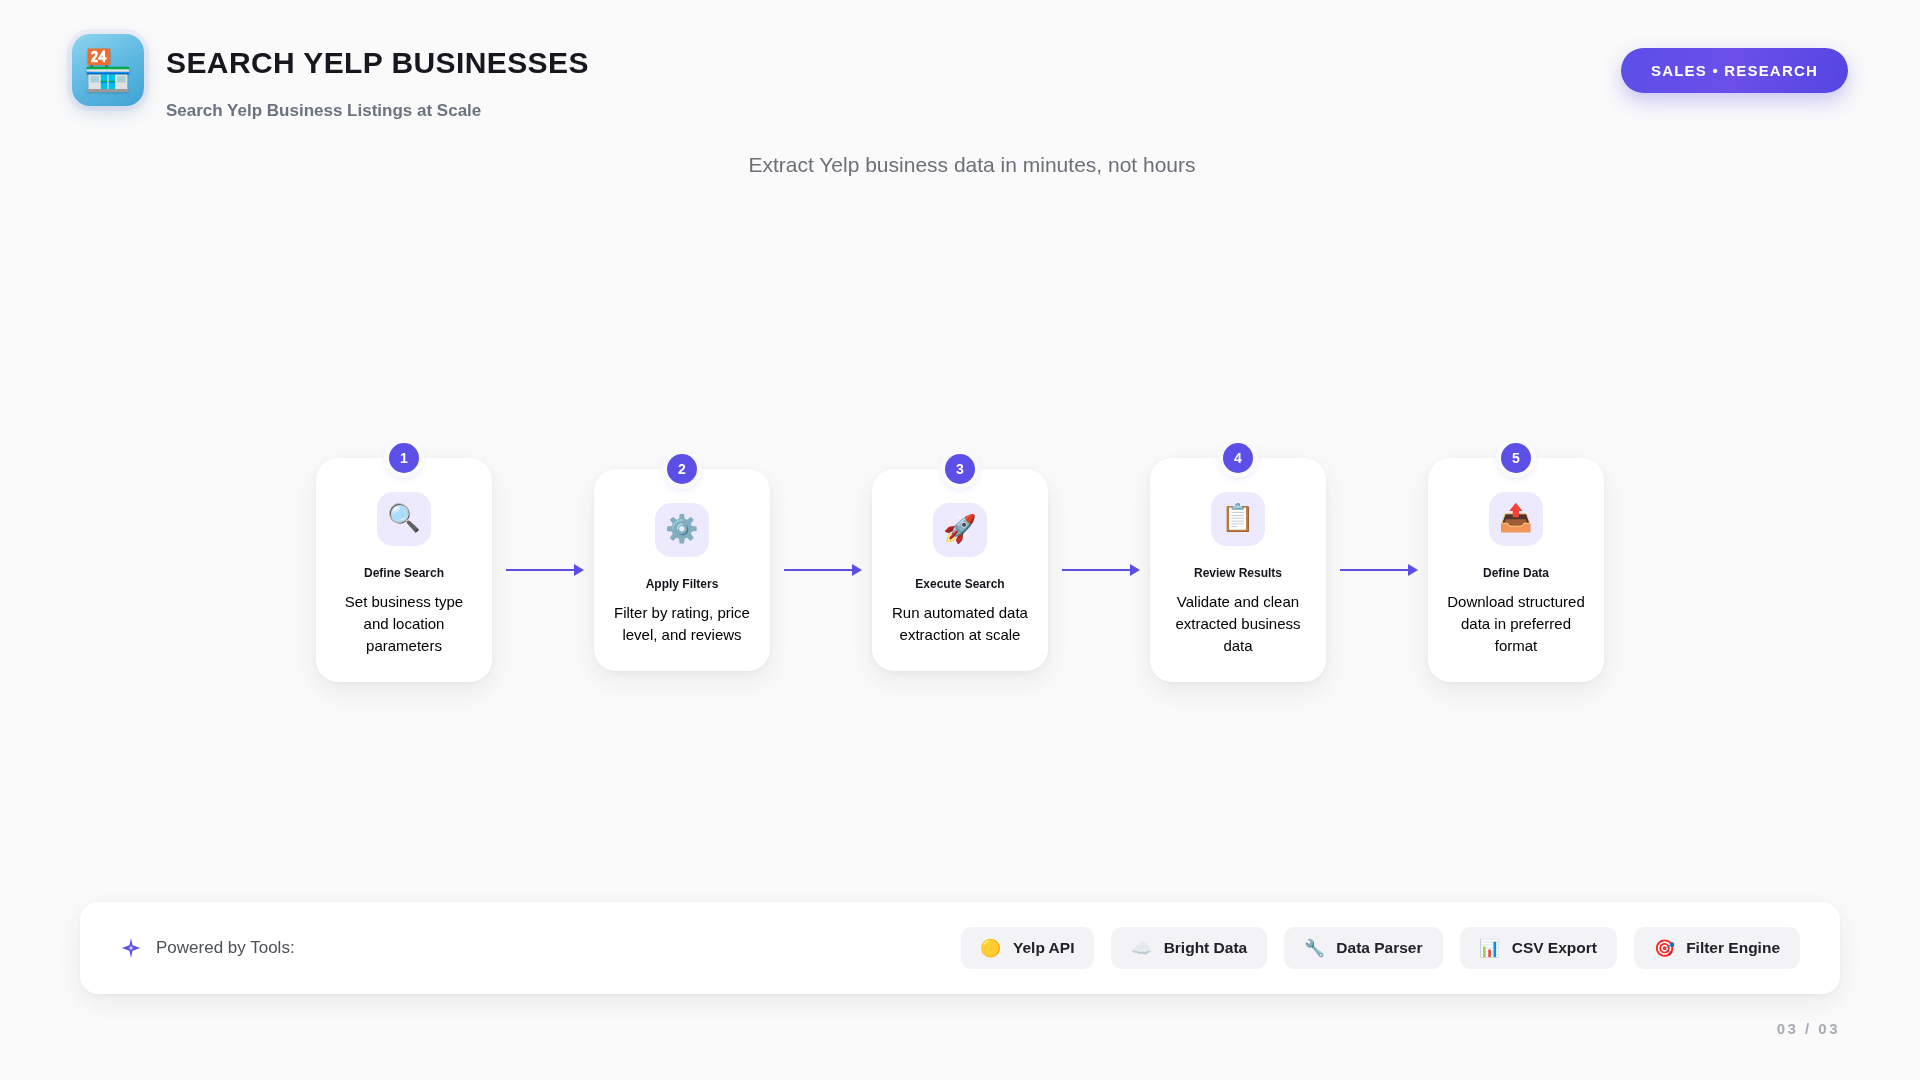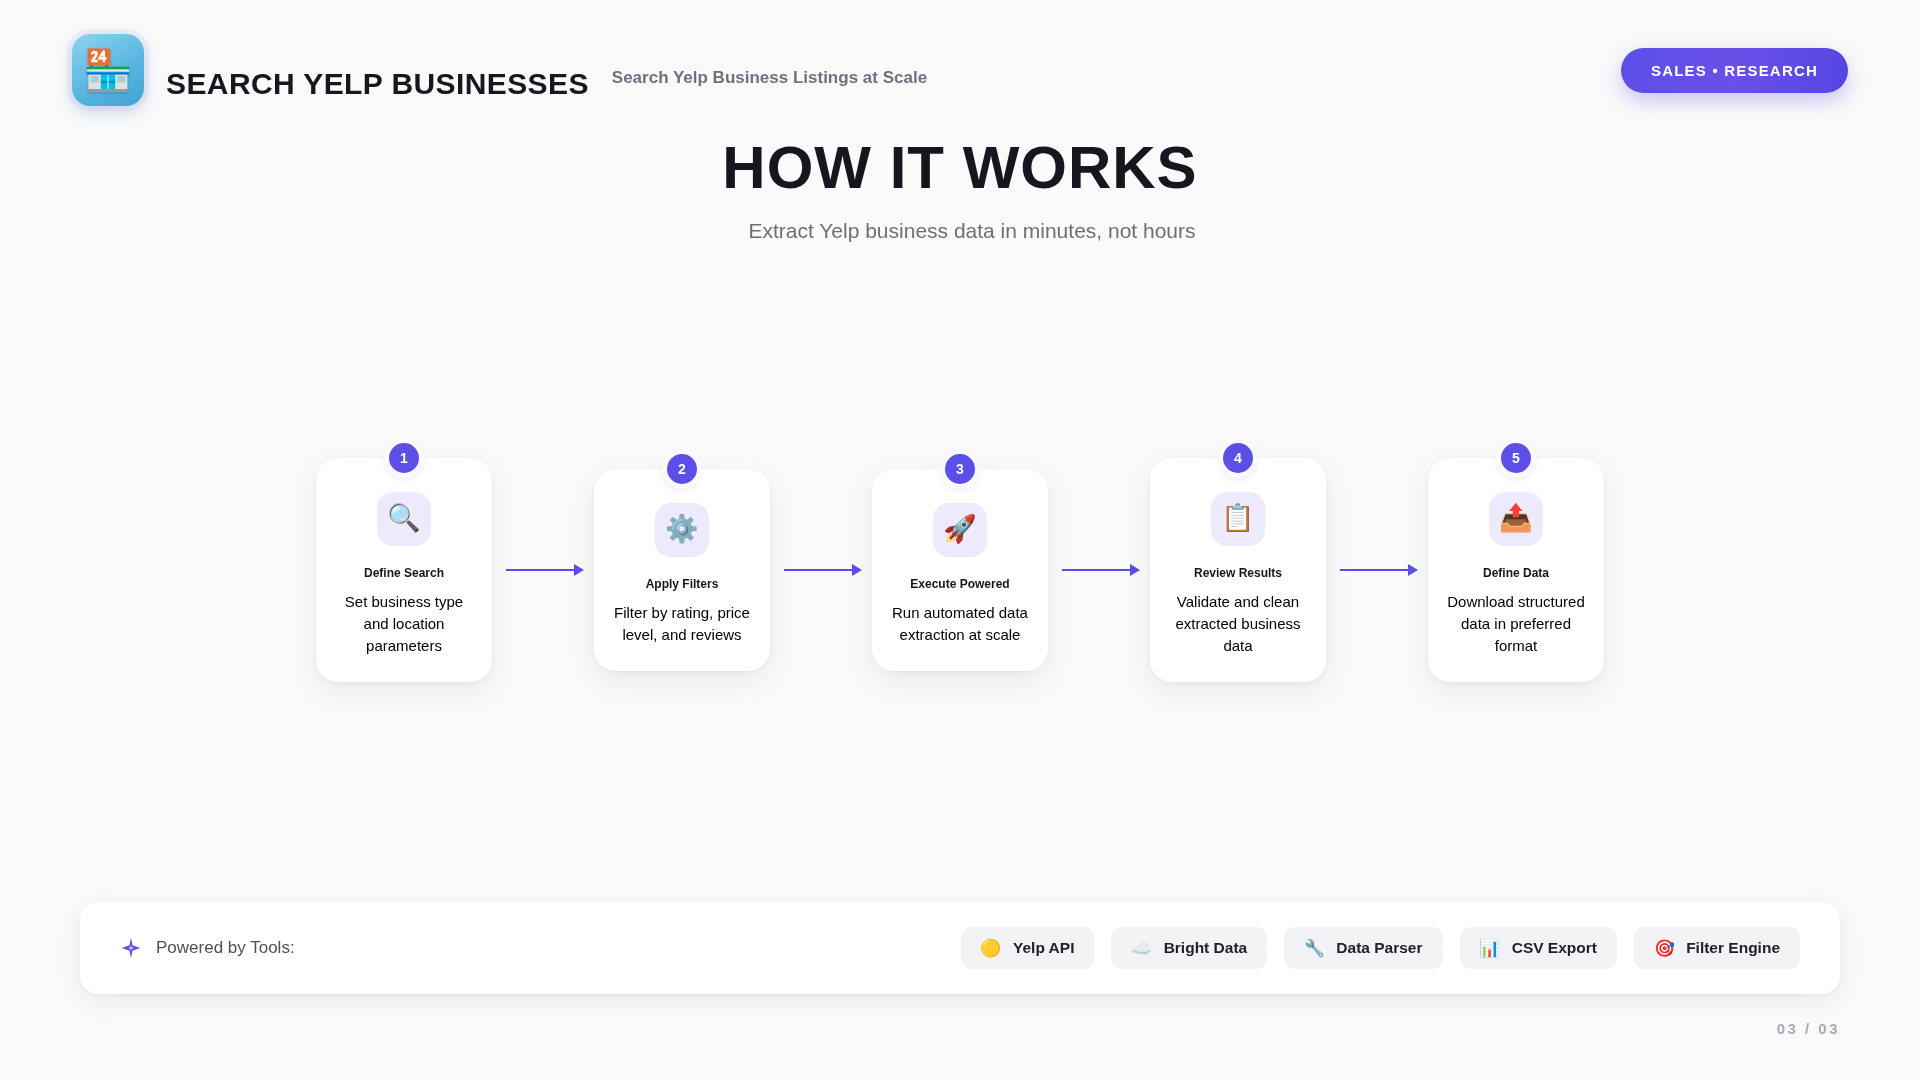--- a/index.html
+++ b/index.html
@@ -44,21 +44,21 @@
     align-items: center;
     justify-content: center;
     font-size: 40px;
     line-height: 1;
     position: relative;
     overflow: hidden;
     flex: none;
   }
   .app-icon .glyph { filter: drop-shadow(0 1px 1px rgba(0,0,0,0.18)); }
 
-  .brand-text { display: flex; flex-direction: row; gap: 23px; margin-top: 28px; }
+  .brand-text { display: flex; flex-direction: column; gap: 23px; margin-top: 28px; }
 
   .brand-title {
     font-size: 30px;
     font-weight: 700;
     letter-spacing: 0.4px;
     color: #17171f;
     line-height: 1.05;
   }
 
   .brand-sub {
@@ -272,21 +272,20 @@
     </div>
     <div class="brand-text">
       <div class="brand-title">SEARCH YELP BUSINESSES</div>
       <div class="brand-sub">Search Yelp Business Listings at Scale</div>
     </div>
   </div>
   <div class="header-badge">SALES • RESEARCH</div>
 </div>
 
 <div class="hero">
-  <div class="hero-title">HOW IT WORKS</div>
   <div class="hero-sub">Extract Yelp business data in minutes, not hours</div>
 </div>
 
 <div class="flow">
 
   <div class="step-card">
     <div class="step-badge">1</div>
     <div class="step-icon">
       <span>🔍</span>
     </div>
@@ -311,21 +310,21 @@
   <div class="connector">
     <div class="line"></div>
     <div class="head"></div>
   </div>
 
   <div class="step-card">
     <div class="step-badge">3</div>
     <div class="step-icon">
       <span>🚀</span>
     </div>
-    <div class="step-title">Execute Powered</div>
+    <div class="step-title">Execute Search</div>
     <div class="step-desc">Run automated data extraction at scale</div>
   </div>
 
   <div class="connector">
     <div class="line"></div>
     <div class="head"></div>
   </div>
 
   <div class="step-card">
     <div class="step-badge">4</div>

